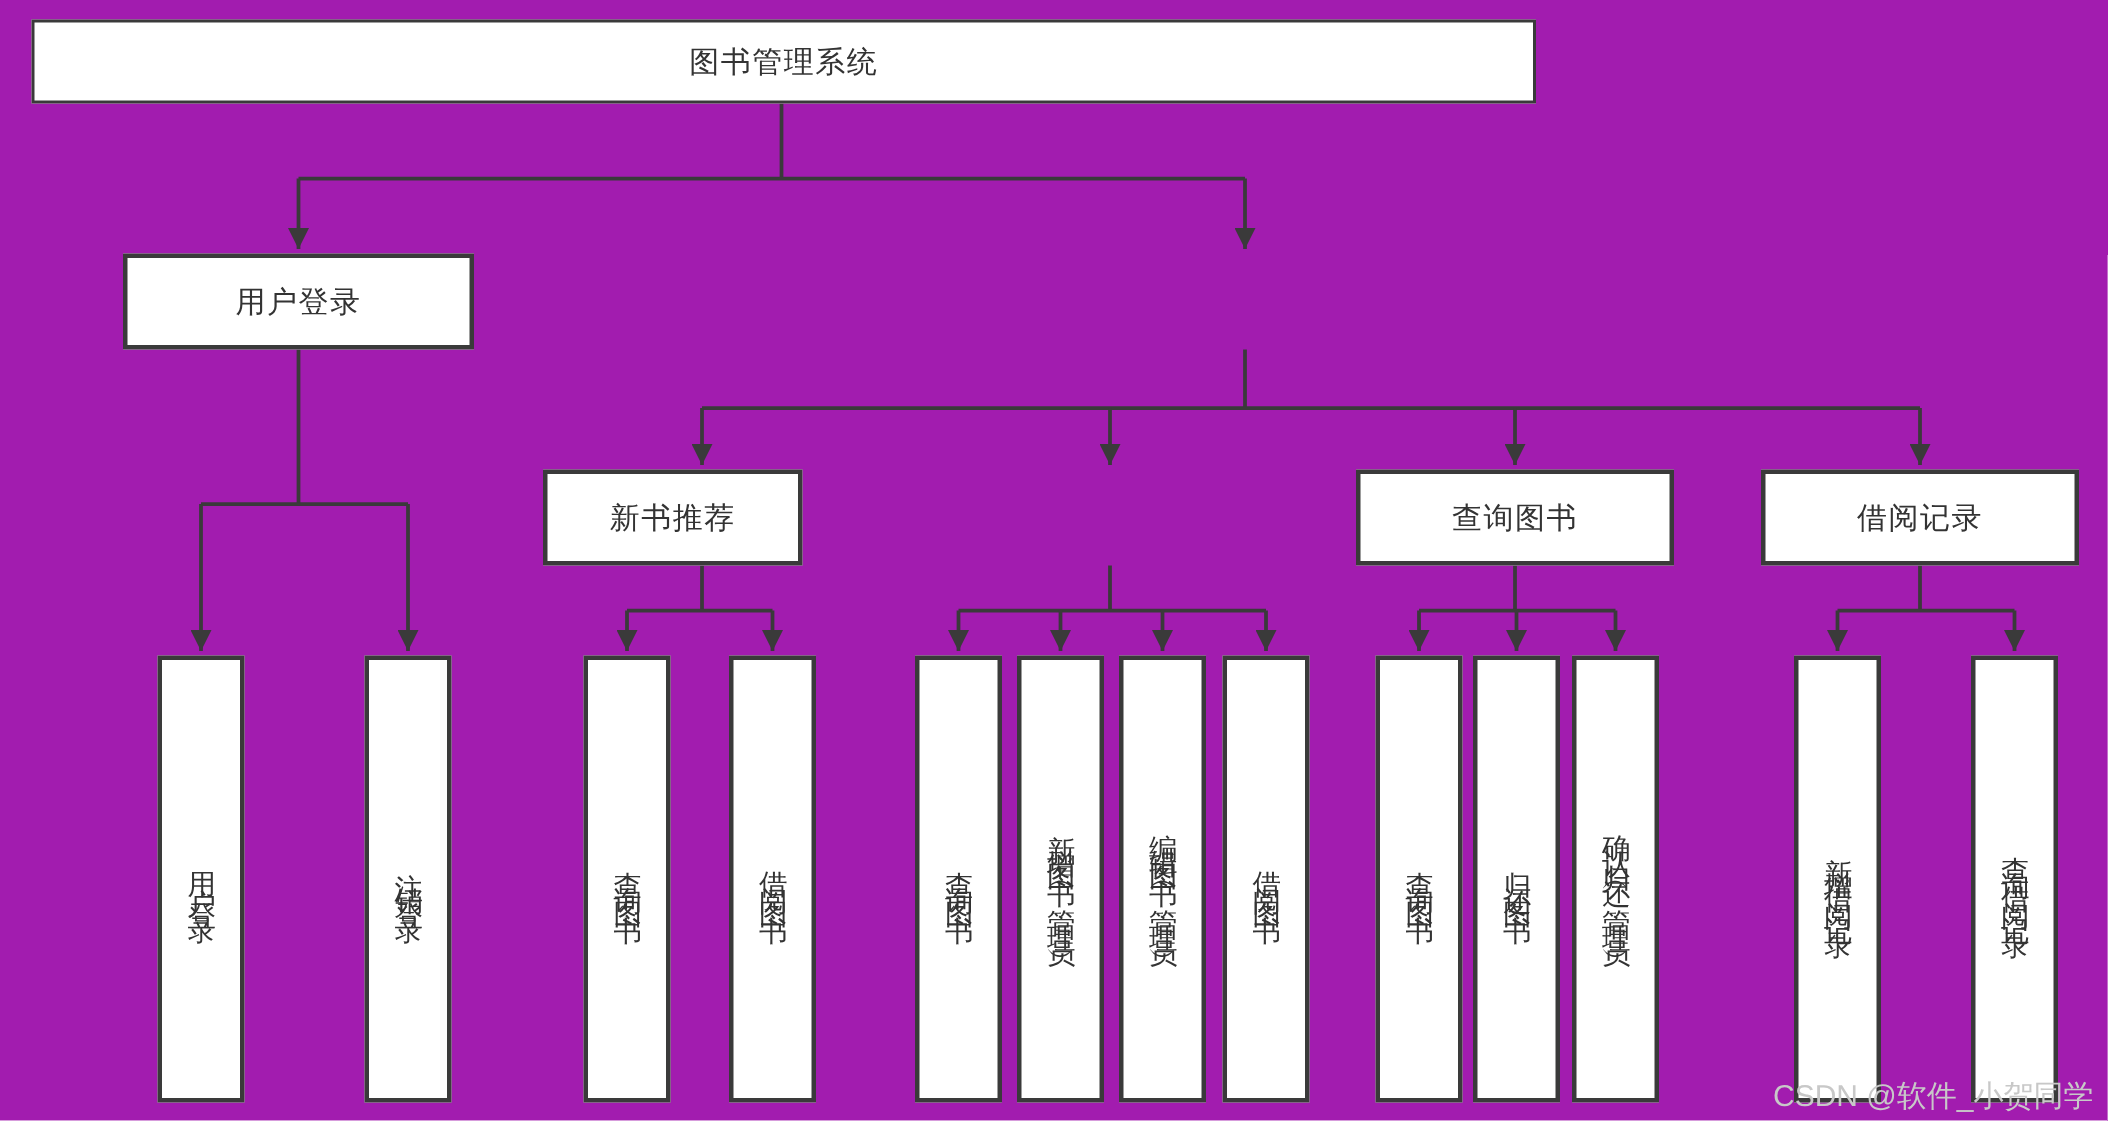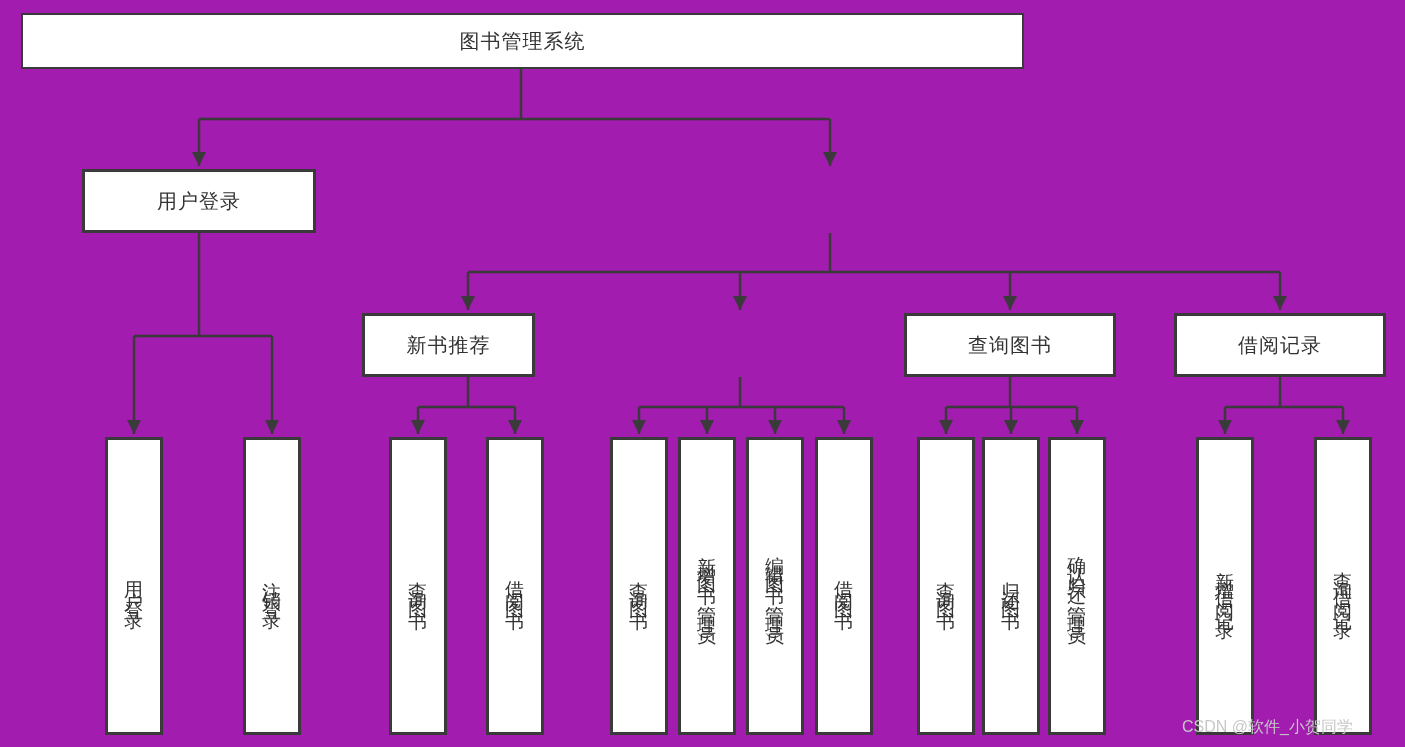--- a/index.html
+++ b/index.html
@@ -44,21 +44,21 @@
     text-orientation: mixed;
     font-size: 19px;
     line-height: 1;
     letter-spacing: 10px;
     white-space: nowrap;
   }
   .watermark {
     position: absolute;
     left: 1182px;
     top: 717px;
-    font-size: 16px;
+    font-size: 20px;
     color: #c8c8c8;
     z-index: 2;
     white-space: nowrap;
   }
 </style>
 </head>
 <body>
 
 <div class="canvas">
 

